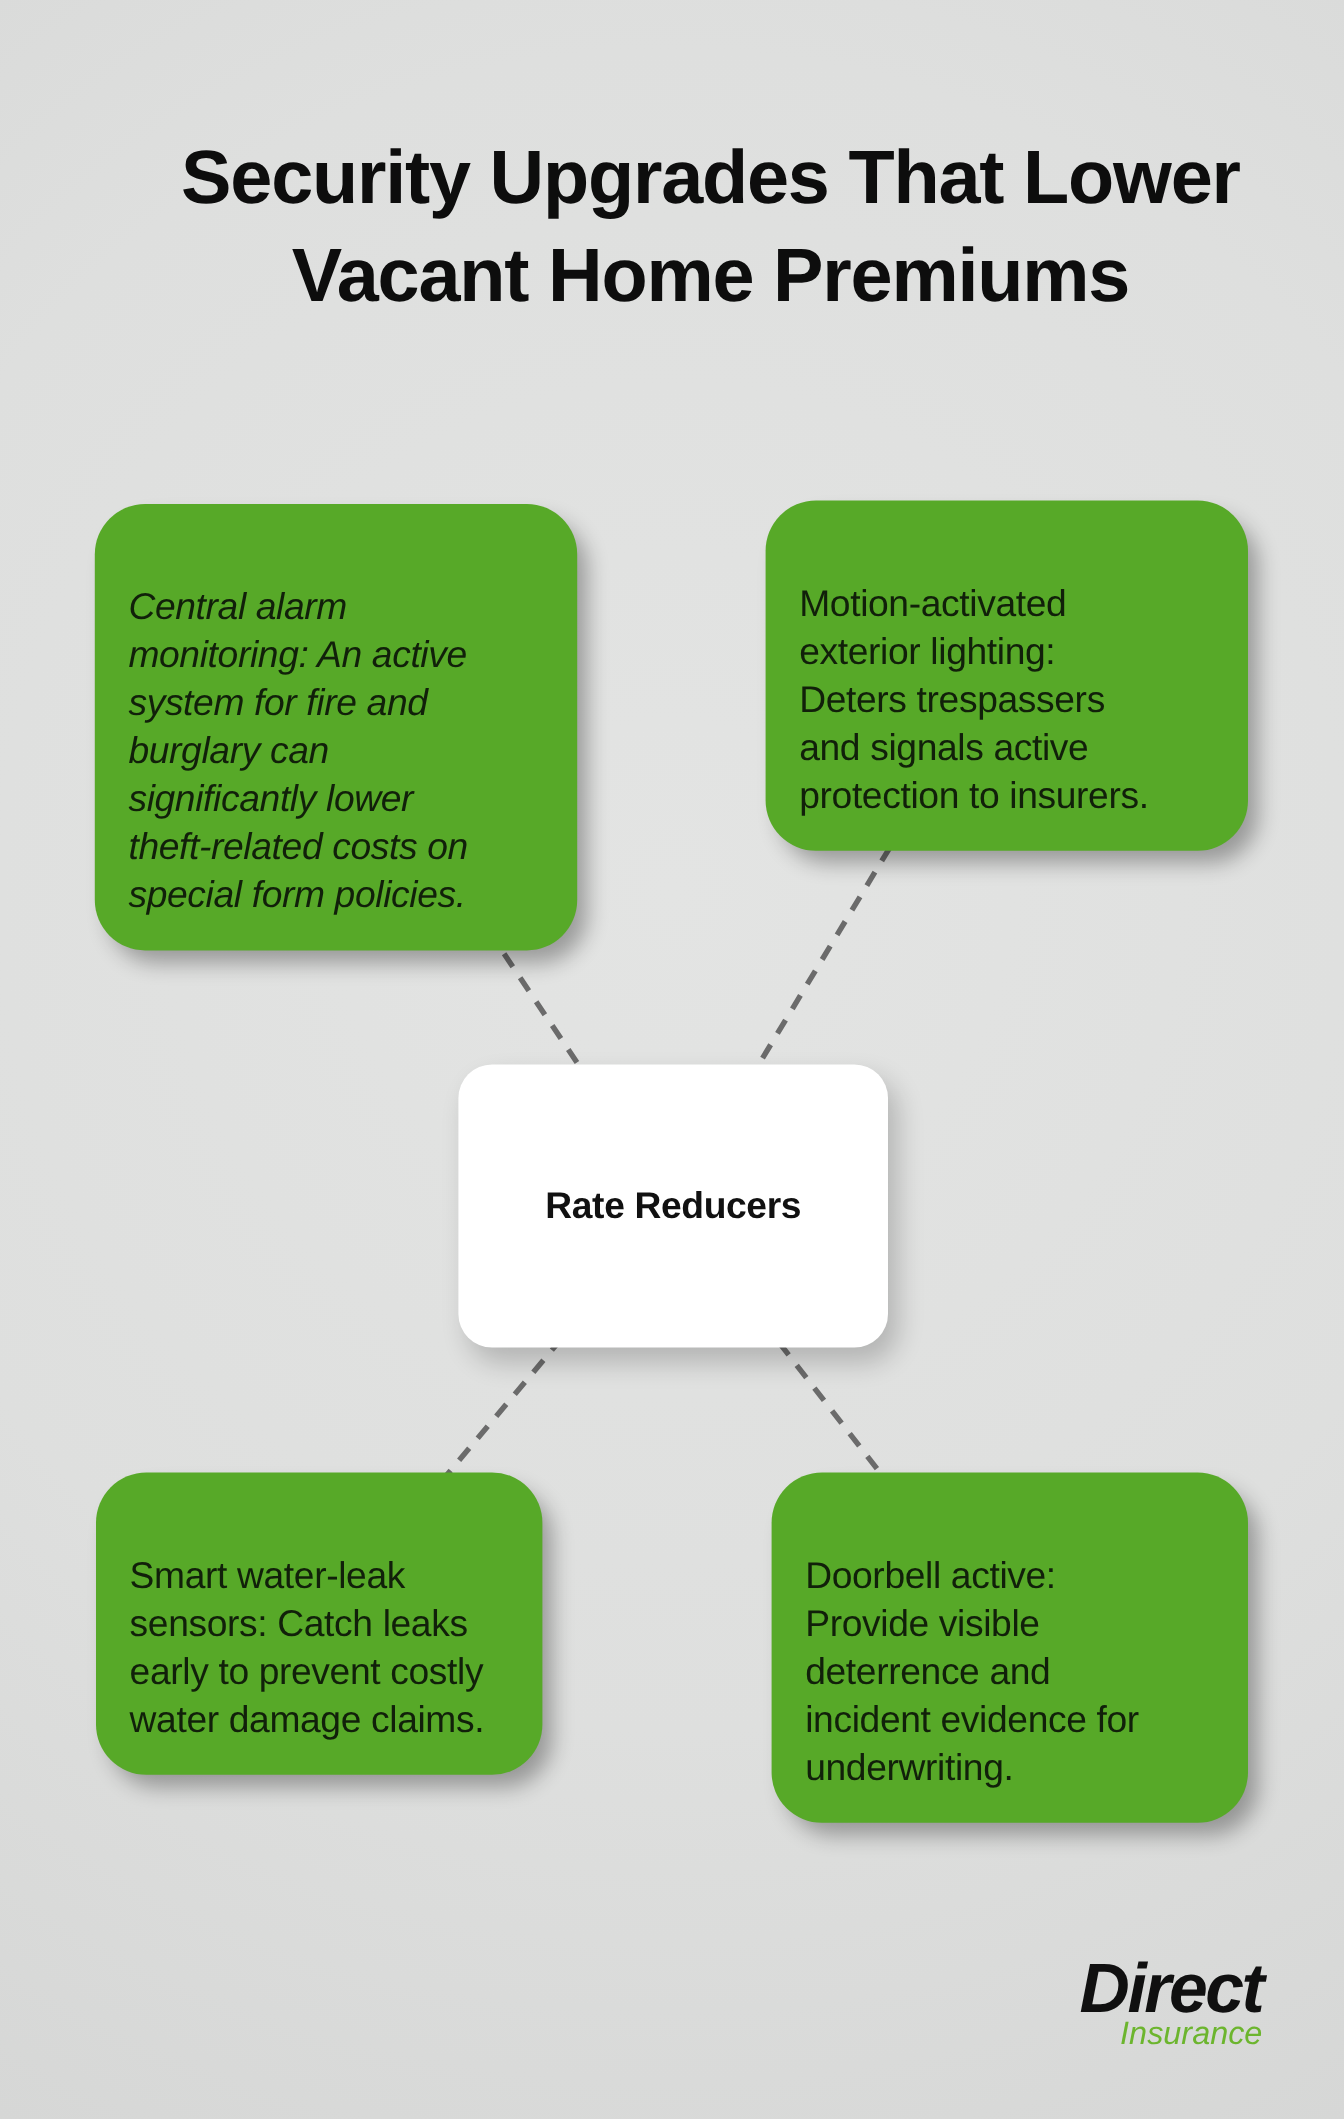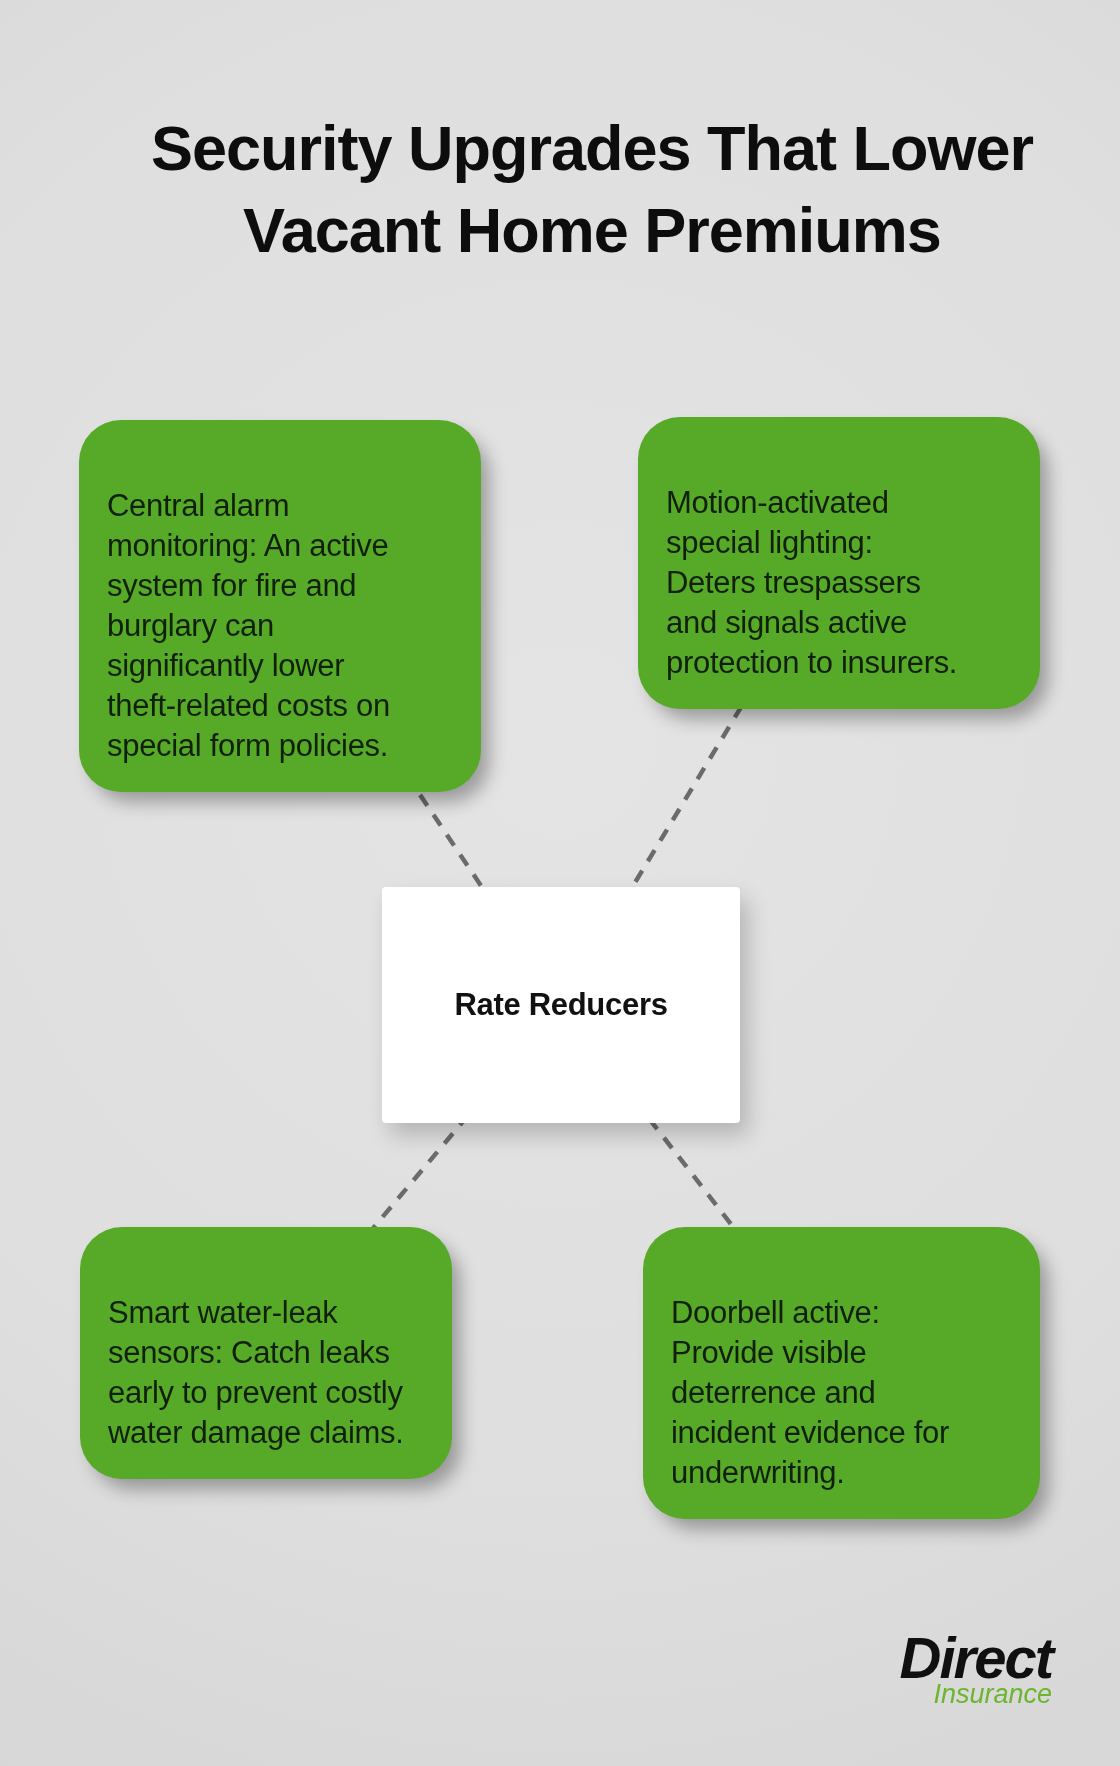--- a/index.html
+++ b/index.html
@@ -50,35 +50,35 @@
     border-radius: 42px;
     box-shadow: 10px 12px 18px -2px rgba(0,0,0,0.32);
     box-sizing: border-box;
     padding: 26px 28px;
     color: #11200a;
     font-size: 31px;
     line-height: 40px;
     letter-spacing: -0.3px;
     white-space: pre-line;
   }
-  #node-top-left     { left: 79px;  top: 420px; width: 402px; min-height: 332px; }
+  #node-top-left     { left: 79px;  top: 420px; width: 402px; min-height: 332px; font-style: italic; }
   #node-top-right    { left: 638px; top: 417px; width: 402px; min-height: 255px; }
   #node-bottom-left  { left: 80px;  top: 1227px; width: 372px; min-height: 226px; }
   #node-bottom-right { left: 643px; top: 1227px; width: 397px; min-height: 278px; }
 
   
   #center-node {
     position: absolute;
     z-index: 3;
     left: 382px;
     top: 887px;
     width: 358px;
     height: 236px;
     background: #ffffff;
-    border-radius: 4px;
+    border-radius: 28px;
     box-shadow: 8px 12px 22px rgba(0,0,0,0.20);
     display: flex;
     align-items: center;
     justify-content: center;
   }
   #center-label {
     font-size: 31px;
     font-weight: bold;
     color: #111111;
     letter-spacing: -0.3px;
@@ -130,21 +130,21 @@
 monitoring: An active
 system for fire and
 burglary can
 significantly lower
 theft-related costs on
 special form policies.</span>
   </div>
 
   <div id="node-top-right" class="node">
     <span>Motion-activated
-special lighting:
+exterior lighting:
 Deters trespassers
 and signals active
 protection to insurers.</span>
   </div>
 
   <div id="node-bottom-left" class="node">
     <span>Smart water-leak
 sensors: Catch leaks
 early to prevent costly
 water damage claims.</span>

